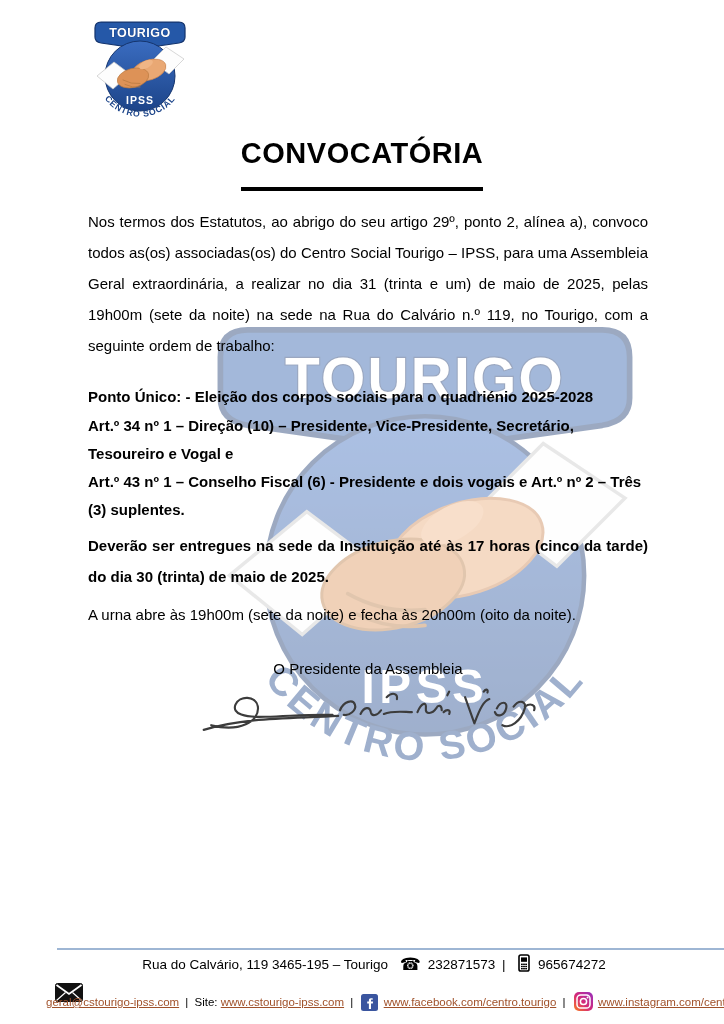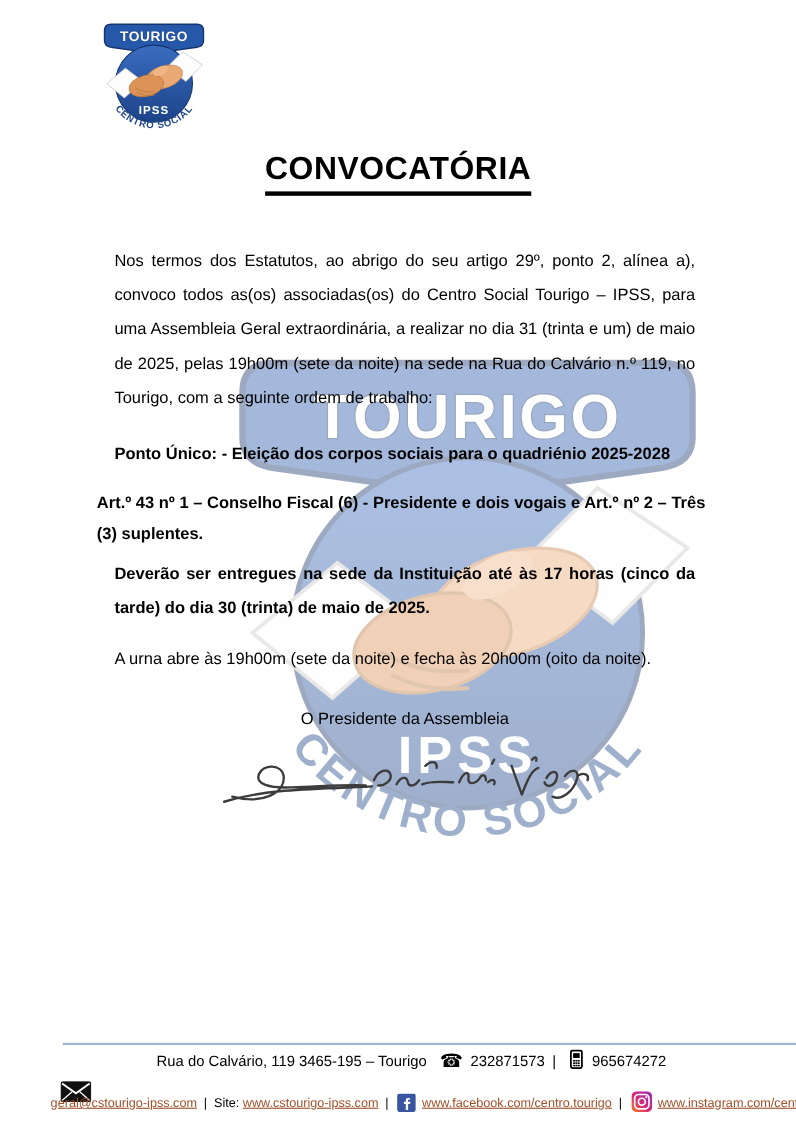--- a/index.html
+++ b/index.html
@@ -10,26 +10,26 @@
   .page{position:absolute;inset:0;}
 
   
   .org-logo{position:absolute;left:90px;top:14px;width:100px;height:108px;z-index:2;}
   .logo-watermark{position:absolute;left:196px;top:298px;width:458px;height:482px;opacity:.42;z-index:0;pointer-events:none;}
 
   
   .title{position:absolute;top:134px;left:0;right:0;text-align:center;z-index:2;margin:0;}
   .title span{
     display:inline-block;font-size:29px;font-weight:bold;letter-spacing:.5px;
-    border-bottom:4px solid #000;padding-bottom:3px;
+    border-bottom:4px solid #000;padding-bottom:17px;
   }
 
   
   .body{position:absolute;left:88px;top:206px;width:560px;z-index:1;font-size:15px;line-height:31px;}
-  .body p{margin:16px;}
+  .body p{margin:0;}
   .just{text-align:justify;}
   .ponto{font-weight:bold;margin-top:20px !important;}
   .p2{margin-top:17px !important;}
   .articles{margin-top:0;font-weight:bold;line-height:28px;}
   .deadline{font-weight:bold;margin-top:6px !important;}
   .urna{margin-top:7px !important;}
   .center{text-align:center;}
   .dateline{margin-top:22px !important;}
   .role{margin-top:23px !important;}
   .sig-wrap{margin-top:2px;text-align:center;}
@@ -92,20 +92,21 @@
   </svg>
 
   <h1 class="title">
     <span>CONVOCATÓRIA</span>
   </h1>
 
   <div class="body">
     <p class="just">Nos termos dos Estatutos, ao abrigo do seu artigo 29º, ponto 2, alínea a), convoco todos as(os) associadas(os) do Centro Social Tourigo – IPSS, para uma Assembleia Geral extraordinária, a realizar no dia 31 (trinta e um) de maio de 2025, pelas 19h00m (sete da noite) na sede na Rua do Calvário n.º 119, no Tourigo, com a seguinte ordem de trabalho:</p>
     <p class="ponto">Ponto Único: - Eleição dos corpos sociais para o quadriénio 2025-2028</p>
     <div class="articles">
+      <div>Art.º 34 nº 1 – Direção (10) – Presidente, Vice-Presidente, Secretário, Tesoureiro e Vogal e</div>
       <div>Art.º 43 nº 1 – Conselho Fiscal (6) - Presidente e dois vogais e Art.º nº 2 – Três (3) suplentes.</div>
     </div>
     <p class="just deadline">Deverão ser entregues na sede da Instituição até às 17 horas (cinco da tarde) do dia 30 (trinta) de maio de 2025.</p>
     <p class="urna">A urna abre às 19h00m (sete da noite) e fecha às 20h00m (oito da noite).</p>
     <p class="center role">O Presidente da Assembleia</p>
 
     <div class="sig-wrap">
       <svg width="352" height="56" viewBox="0 0 360 60">
         <g fill="none" stroke="#3c3c3c" stroke-width="2.3" stroke-linecap="round" stroke-linejoin="round">
           <path d="M12,42 C42,50 64,38 62,22 C60,10 42,10 38,20 C34,30 48,34 70,33 C100,32 122,30 142,31 M4,47 C50,33 100,35 148,32"></path>

